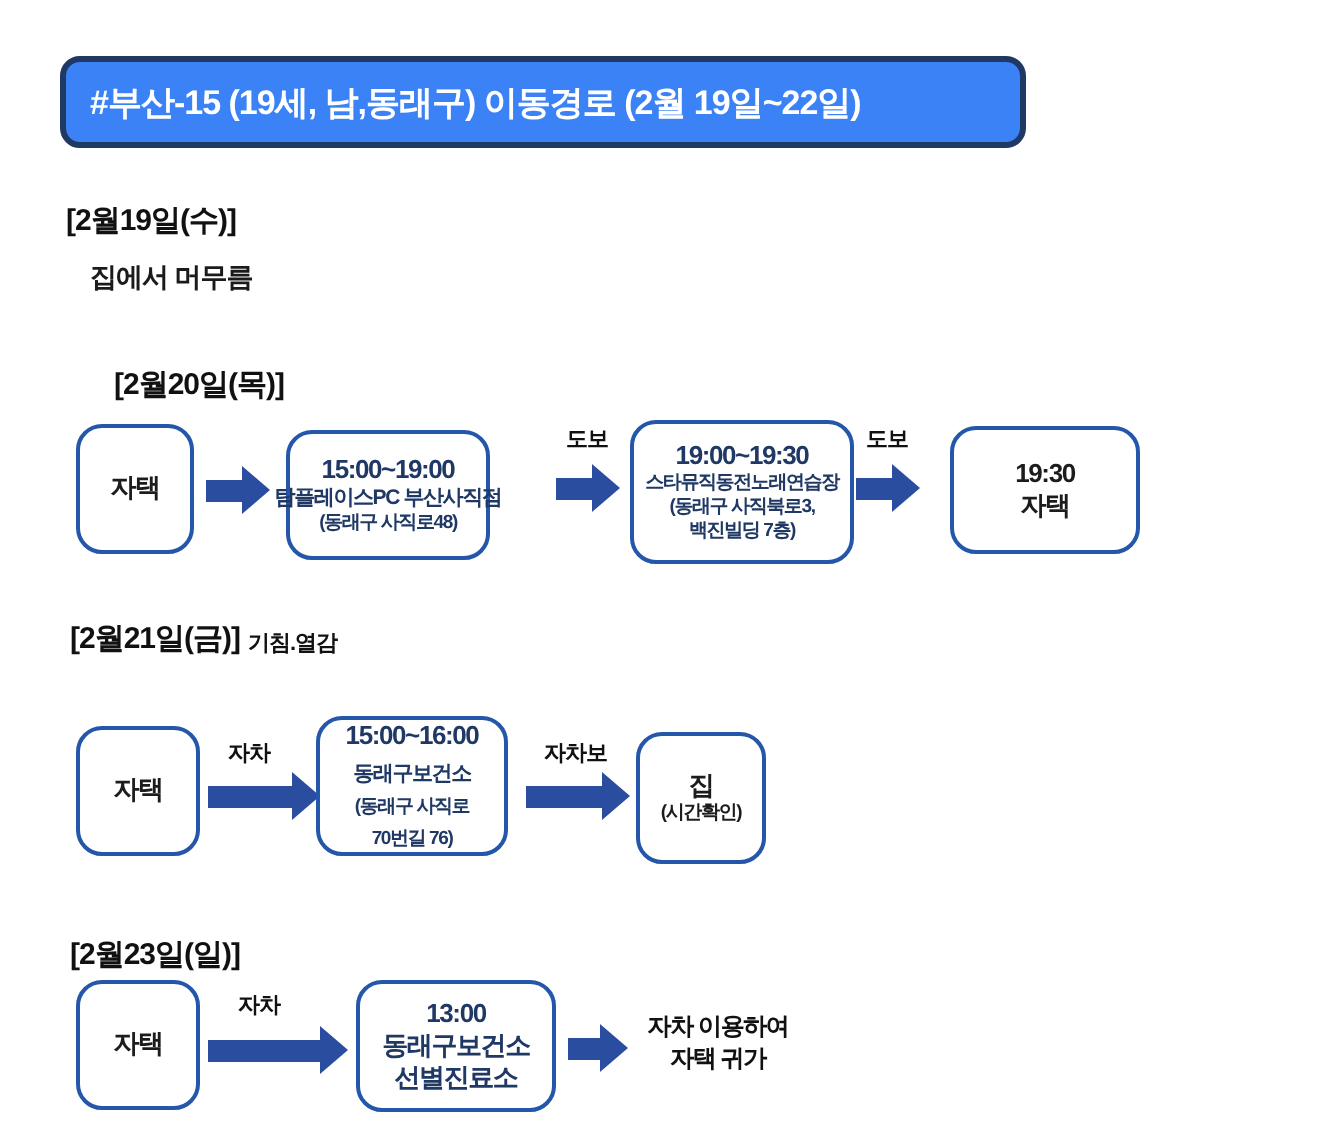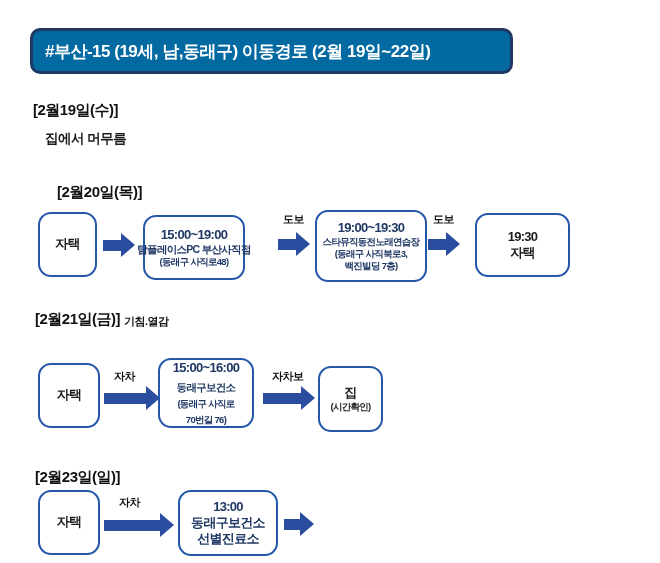--- a/index.html
+++ b/index.html
@@ -3,21 +3,21 @@
 <meta charset="utf-8">
 <style>
   html,body{margin:0;padding:0;background:#fff;}
   .canvas{
     position:relative;width:660px;height:563px;background:#ffffff;
     font-family:"Liberation Sans", sans-serif;overflow:hidden;
   }
   
   .banner{
     position:absolute;left:30px;top:28px;width:483px;height:46px;
-    background:#0369a1;border:3px solid #1F3864;border-radius:10px;
+    background:#3b82f6;border:3px solid #1F3864;border-radius:10px;
     display:flex;align-items:center;box-sizing:border-box;
   }
   .banner span{
     color:#ffffff;font-weight:bold;font-size:17px;padding-left:12px;letter-spacing:-0.5px;
   }
   
   .date{
     position:absolute;color:#111111;font-weight:bold;font-size:15px;letter-spacing:-0.5px;
   }
   .note-inline{
@@ -156,14 +156,18 @@
     <span class="t-lg navy">13:00</span>
     <span class="t-lg navy">동래구보건소</span>
     <span class="t-lg navy">선별진료소</span>
   </div>
 
   <div class="arrow" style="left:284px;top:512px;width:30px;height:24px;">
       <i class="shaft"></i>
       <i class="head"></i>
     </div>
 
+  <div class="endtext" style="left:320px;top:506px;width:78px;">
+    <span>자차 이용하여</span>
+    <span>자택 귀가</span>
+  </div>
 
 </div>
 
 </body></html>

